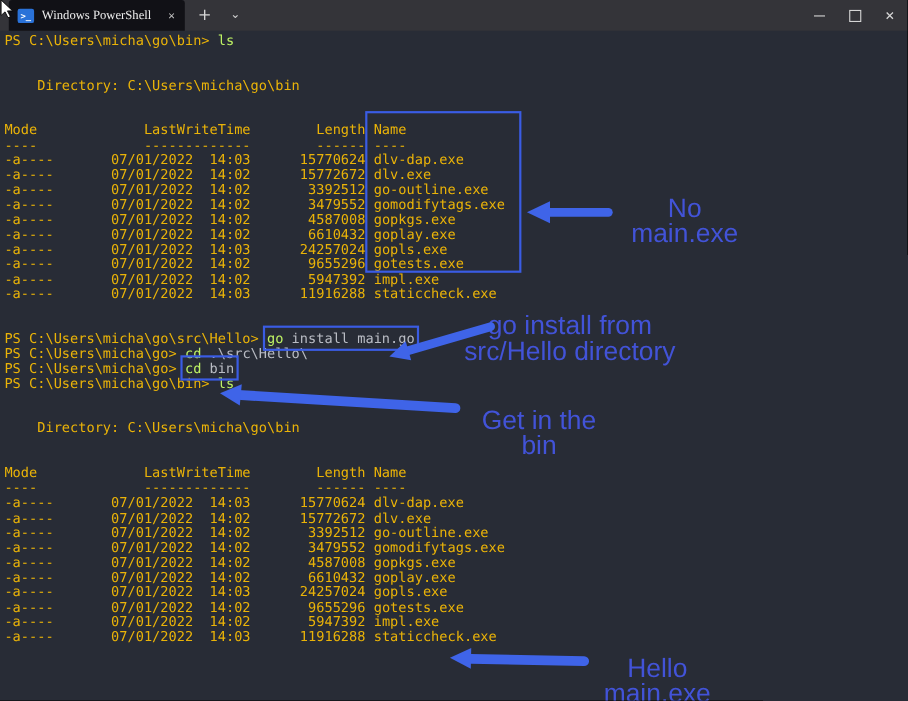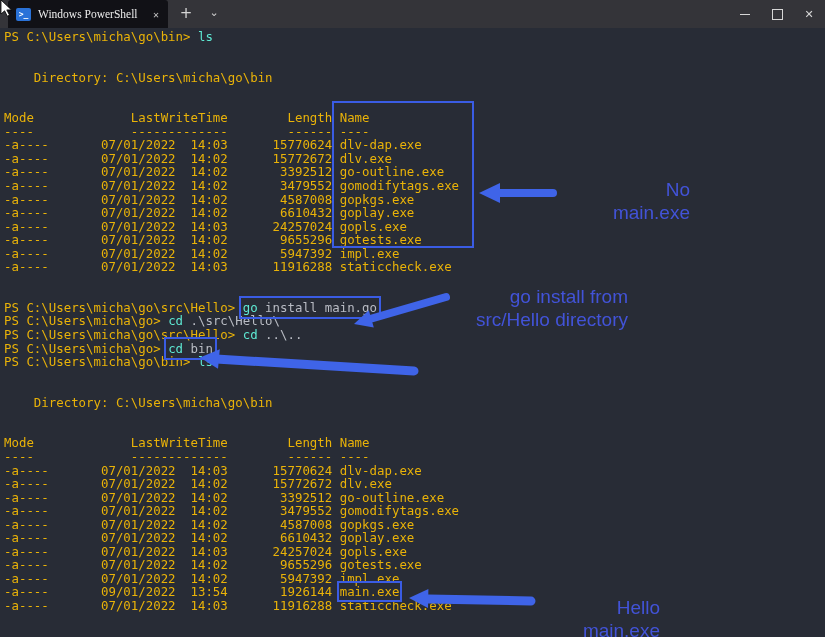--- a/index.html
+++ b/index.html
@@ -21,28 +21,28 @@
            text-align:center;line-height:26px;font-family:"DejaVu Sans",sans-serif;}
   .wincontrols{position:absolute;right:0;top:0;height:28px;display:flex;}
   .winbtn{width:32px;height:28px;display:flex;align-items:center;justify-content:center;color:#d6d6d6;}
   .glyph-min{width:10px;height:1px;background:#d6d6d6;}
   .glyph-max{width:9px;height:9px;border:1px solid #d6d6d6;}
   .glyph-close{font-size:11px;font-family:"DejaVu Sans",sans-serif;}
   
   .term{position:absolute;left:4px;top:30px;font-size:12.4px;line-height:13.56px;}
   .tl{height:13.56px;white-space:pre;}
   .fg{color:#eab308;}
-  .cmd{color:#5eead4;text-align:right;}
+  .cmd{color:#bef264;text-align:right;}
   .arg{color:#b9bcc4;}
   .cmdbox{outline:2px solid var(--boxc);outline-offset:2px;}
   .namebox-inline{outline:2px solid var(--boxc);outline-offset:1px;}
   .namebox{position:absolute;left:332px;top:101px;width:138px;height:143px;
            border:2px solid var(--boxc);pointer-events:none;}
   
-  .ann{position:absolute;color:var(--annt);font-size:19px;line-height:22.5px;text-align:right;
+  .ann{position:absolute;color:var(--annt);font-size:24px;line-height:22.5px;text-align:center;
        font-family:"Liberation Sans","DejaVu Sans",sans-serif;}
   .arrows{position:absolute;left:0;top:0;pointer-events:none;}
   .arrows *{fill:var(--arrw);stroke:var(--arrw);}
   .arrows .shaft{fill:none;stroke-linecap:round;}
   .arrows .head{stroke:none;}
 </style>
 </head>
 <body>
 
 <div class="screen">
@@ -86,53 +86,54 @@
       <div class="tl"><span class="fg">-a----       07/01/2022  14:02       4587008 </span><span class="fg">gopkgs.exe</span></div>
       <div class="tl"><span class="fg">-a----       07/01/2022  14:02       6610432 </span><span class="fg">goplay.exe</span></div>
       <div class="tl"><span class="fg">-a----       07/01/2022  14:03      24257024 </span><span class="fg">gopls.exe</span></div>
       <div class="tl"><span class="fg">-a----       07/01/2022  14:02       9655296 </span><span class="fg">gotests.exe</span></div>
       <div class="tl"><span class="fg">-a----       07/01/2022  14:02       5947392 </span><span class="fg">impl.exe</span></div>
       <div class="tl"><span class="fg">-a----       07/01/2022  14:03      11916288 </span><span class="fg">staticcheck.exe</span></div>
       <div class="tl"></div>
       <div class="tl"></div>
       <div class="tl"><span class="fg">PS C:\Users\micha\go\src\Hello&gt; </span><span class="cmdbox"><span class="cmd">go</span><span class="arg"> install main.go</span></span></div>
       <div class="tl"><span class="fg">PS C:\Users\micha\go&gt; </span><span class="cmd">cd</span><span class="arg"> .\src\Hello\</span></div>
-      <div class="tl"><span class="fg">PS C:\Users\micha\go\src\Hello&gt; </span><span class="cmd">cd</span><span class="arg"> ..\..</span></div>
       <div class="tl"><span class="fg">PS C:\Users\micha\go&gt; </span><span class="cmdbox"><span class="cmd">cd</span><span class="arg"> bin</span></span></div>
       <div class="tl"><span class="fg">PS C:\Users\micha\go\bin&gt; </span><span class="cmd">ls</span></div>
       <div class="tl"></div>
       <div class="tl"></div>
       <div class="tl"><span class="fg">    Directory: C:\Users\micha\go\bin</span></div>
       <div class="tl"></div>
       <div class="tl"></div>
       <div class="tl"><span class="fg">Mode             LastWriteTime        Length Name</span></div>
       <div class="tl"><span class="fg">----             -------------        ------ ----</span></div>
       <div class="tl"><span class="fg">-a----       07/01/2022  14:03      15770624 </span><span class="fg">dlv-dap.exe</span></div>
       <div class="tl"><span class="fg">-a----       07/01/2022  14:02      15772672 </span><span class="fg">dlv.exe</span></div>
       <div class="tl"><span class="fg">-a----       07/01/2022  14:02       3392512 </span><span class="fg">go-outline.exe</span></div>
       <div class="tl"><span class="fg">-a----       07/01/2022  14:02       3479552 </span><span class="fg">gomodifytags.exe</span></div>
       <div class="tl"><span class="fg">-a----       07/01/2022  14:02       4587008 </span><span class="fg">gopkgs.exe</span></div>
       <div class="tl"><span class="fg">-a----       07/01/2022  14:02       6610432 </span><span class="fg">goplay.exe</span></div>
       <div class="tl"><span class="fg">-a----       07/01/2022  14:03      24257024 </span><span class="fg">gopls.exe</span></div>
       <div class="tl"><span class="fg">-a----       07/01/2022  14:02       9655296 </span><span class="fg">gotests.exe</span></div>
       <div class="tl"><span class="fg">-a----       07/01/2022  14:02       5947392 </span><span class="fg">impl.exe</span></div>
-      <div class="tl"><span class="fg">-a----       09/01/2022  13:54       1926144 </span><span class="fg namebox-inline">main.exe</span></div>
       <div class="tl"><span class="fg">-a----       07/01/2022  14:03      11916288 </span><span class="fg">staticcheck.exe</span></div>
       <div class="tl"></div>
     </div>
 
   <div class="namebox" style="left:332px;top:101px;"></div>
 
   <div class="ann" style="left:555px;top:179px;width:135px;">
     <div>No</div>
     <div>main.exe</div>
   </div>
   <div class="ann" style="left:408px;top:286px;width:220px;">
     <div>go install from</div>
     <div>src/Hello directory</div>
+  </div>
+  <div class="ann" style="left:420px;top:372px;width:140px;">
+    <div>Get in the bin</div>
   </div>
   <div class="ann" style="left:535px;top:561px;width:125px;margin-top:36px;">
     <div>Hello</div>
     <div>main.exe</div>
   </div>
 
   <svg class="arrows" width="825" height="637" style="left:0;top:0">
     <g>
       <line class="shaft" x1="499" y1="193" x2="553" y2="193" stroke-width="8"></line>
       <polygon class="head" points="479,193 500,183 500,203"></polygon>

